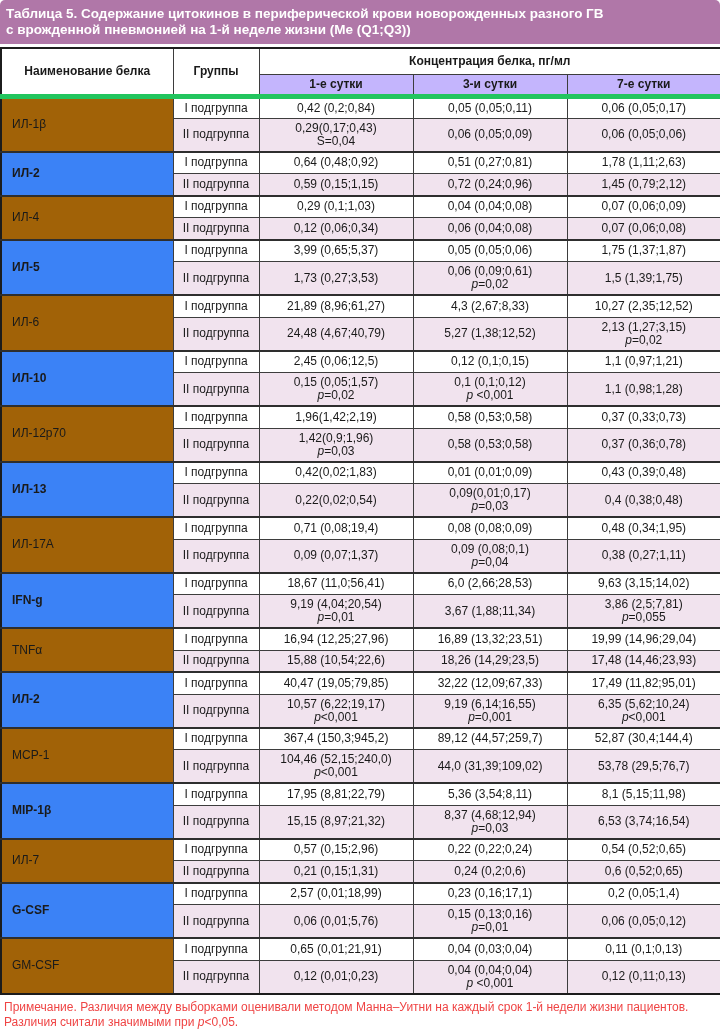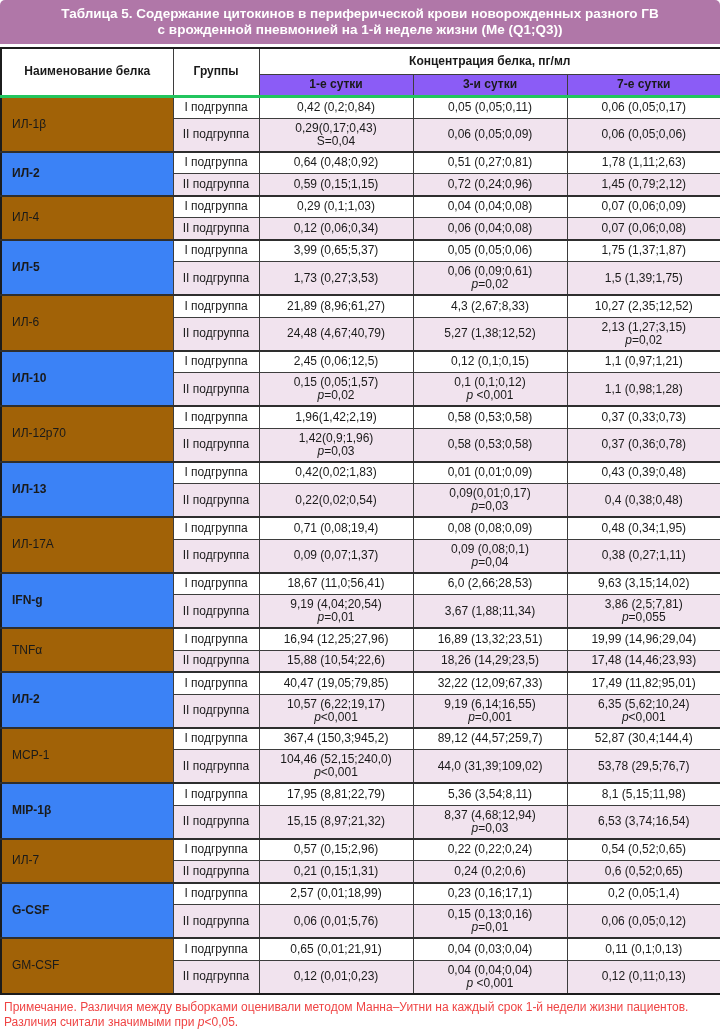--- a/index.html
+++ b/index.html
@@ -8,21 +8,20 @@
     width: 720px;
     background: #ffffff;
     font-family: "Liberation Sans", sans-serif;
     color: #1a1a1a;
   }
   .page { width: 720px; }
   .title-bar {
     background: #b077a8;
     color: #ffffff;
     font-weight: bold;
-    text-align: center;
     font-size: 13.5px;
     line-height: 16px;
     padding: 6px 6px;
     border-radius: 5px 5px 0 0;
   }
   table {
     width: 720px;
     border-collapse: collapse;
     table-layout: fixed;
     margin-top: 3px;
@@ -30,23 +29,23 @@
   }
   th, td {
     border: 1px solid #3d3d3d;
     font-size: 12px;
     line-height: 13px;
     padding: 3px 4px;
     text-align: center;
     vertical-align: middle;
     overflow: hidden;
   }
-  thead { border-bottom: 3px solid #22c55e; }
+  thead { border-bottom: 5px solid #22c55e; }
   thead th { font-weight: bold; background: #ffffff; }
-  thead tr.subhead th { background: #8b5cf6; height: 22px; }
+  thead tr.subhead th { background: #c4b5fd; height: 22px; }
   thead tr.tophead th { height: 26px; }
   tbody.group { border-top: 2px solid #2e2e2e; }
   tbody.group tr { height: 22px; }
   td.protein {
     text-align: left;
     padding-left: 10px;
     font-size: 12px;
   }
   .row-light td { background: #ffffff; }
   .row-pink td { background: #f1e3ee; }

